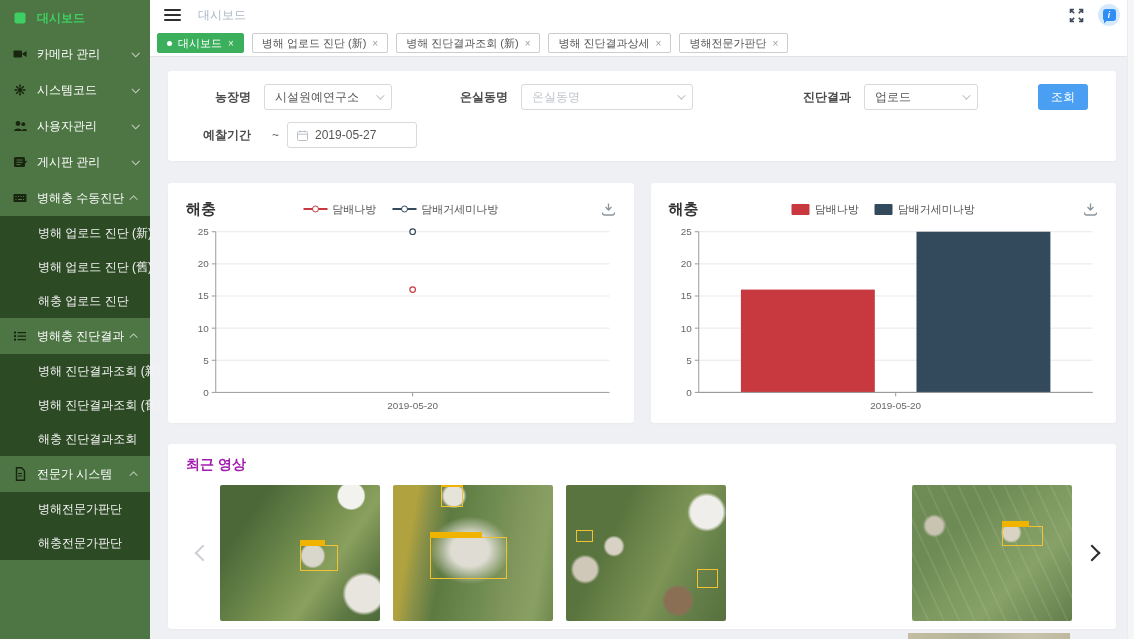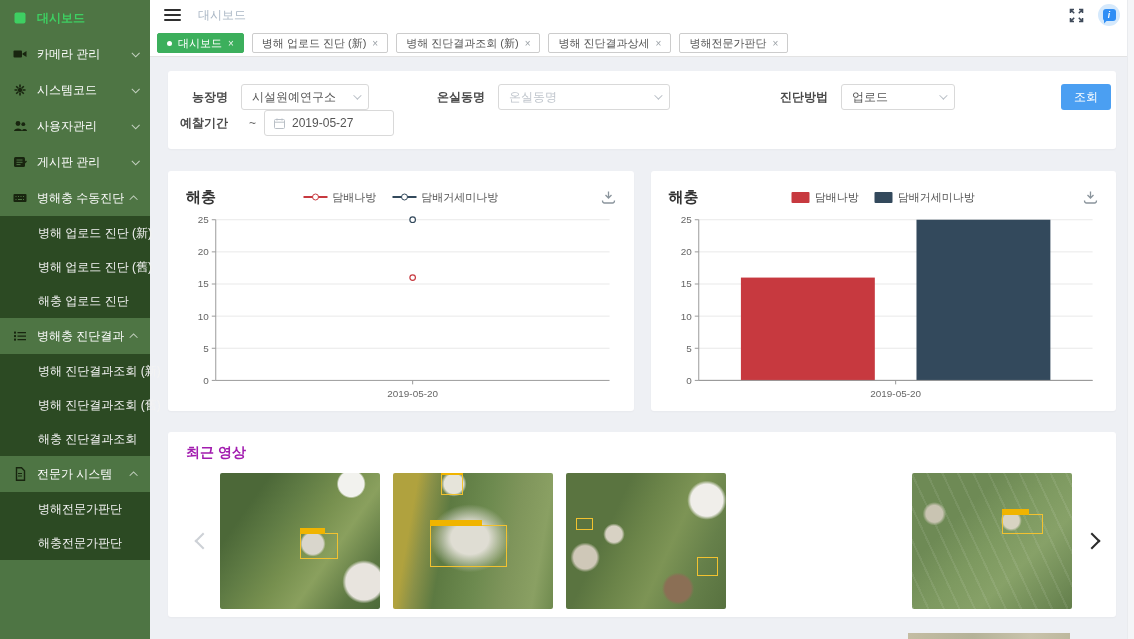--- a/index.html
+++ b/index.html
@@ -33,23 +33,23 @@
 
   
   .tabbar { height:27px; background:#fff; border-bottom:1px solid #e3e3e3; display:flex; align-items:center; padding:0 7px; gap:8px; }
   .tab { height:20px; padding:0 9px; font-size:11px; display:inline-flex; align-items:center; gap:6px; background:#fff; border:1px solid #ccc; border-radius:2px; color:#555; cursor:pointer; white-space:nowrap; }
   .tab.active { background:#3caf5c; border-color:#3caf5c; color:#fff; }
   .tab .dot { width:5px; height:5px; border-radius:50%; background:#fff; }
   .tab-x { font-size:10px; color:#9aa0a6; cursor:pointer; }
   .tab.active .tab-x { color:rgba(255,255,255,.9); }
 
   
-  .filter-card { margin:14px 18px 0; background:#fff; border-radius:3px; padding:13px 5px; box-shadow:0 1px 2px rgba(0,0,0,.03); }
+  .filter-card { margin:14px 18px 0; background:#fff; border-radius:3px; padding:13px 28px; box-shadow:0 1px 2px rgba(0,0,0,.03); }
   .frow { display:flex; align-items:center; height:26px; }
-  .frow + .frow { margin-top:0; }
+  .frow + .frow { margin-top:12px; }
   .flabel { font-size:12px; font-weight:bold; color:#4a4a4a; text-align:right; flex:none; }
   .w55 { width:55px; margin-right:13px; }
   .select { position:relative; height:26px; border:1px solid #d9d9d9; border-radius:3px; background:#fff; display:flex; align-items:center; padding:0 22px 0 10px; font-size:12px; color:#555; cursor:pointer; flex:none; }
   .select .sel-chev { position:absolute; right:9px; width:6px; height:6px; border-right:1.5px solid #b9bfc6; border-bottom:1.5px solid #b9bfc6; transform:rotate(45deg) translateY(-2px); }
   .select.placeholder { color:#bfc5cc; }
   .datebox { height:26px; border:1px solid #d9d9d9; border-radius:3px; background:#fff; display:flex; align-items:center; gap:7px; padding:0 9px; font-size:12px; color:#555; cursor:pointer; flex:none; }
   .tilde { margin:0 8px; color:#666; font-size:12px; }
   .btn-search { margin-left:auto; width:50px; height:26px; background:#4b9ff2; color:#fff; border:none; border-radius:3px; font-size:12px; cursor:pointer; font-family:inherit; }
 
   
@@ -272,21 +272,21 @@
       <span class="flabel w55">농장명</span>
       <span class="select" style="width:128px">
         <span>시설원예연구소</span>
         <span class="sel-chev"></span>
       </span>
       <span class="flabel" style="width:60px; margin-left:56px; margin-right:13px">온실동명</span>
       <span class="select placeholder" style="width:172px">
         <span>온실동명</span>
         <span class="sel-chev"></span>
       </span>
-      <span class="flabel" style="width:48px; margin-left:110px; margin-right:13px">진단방법</span>
+      <span class="flabel" style="width:48px; margin-left:110px; margin-right:13px">진단결과</span>
       <span class="select" style="width:114px">
         <span>업로드</span>
         <span class="sel-chev"></span>
       </span>
       <button class="btn-search">조회</button>
     </div>
     <div class="frow">
       <span class="flabel w55">예찰기간</span>
       <span class="tilde">~</span>
       <span class="datebox" style="width:130px">

